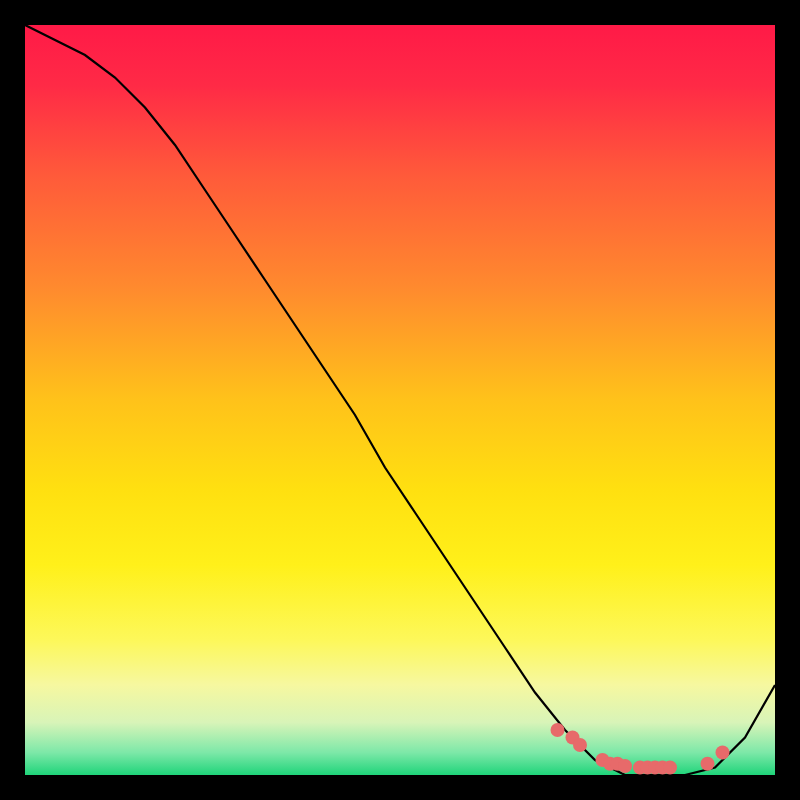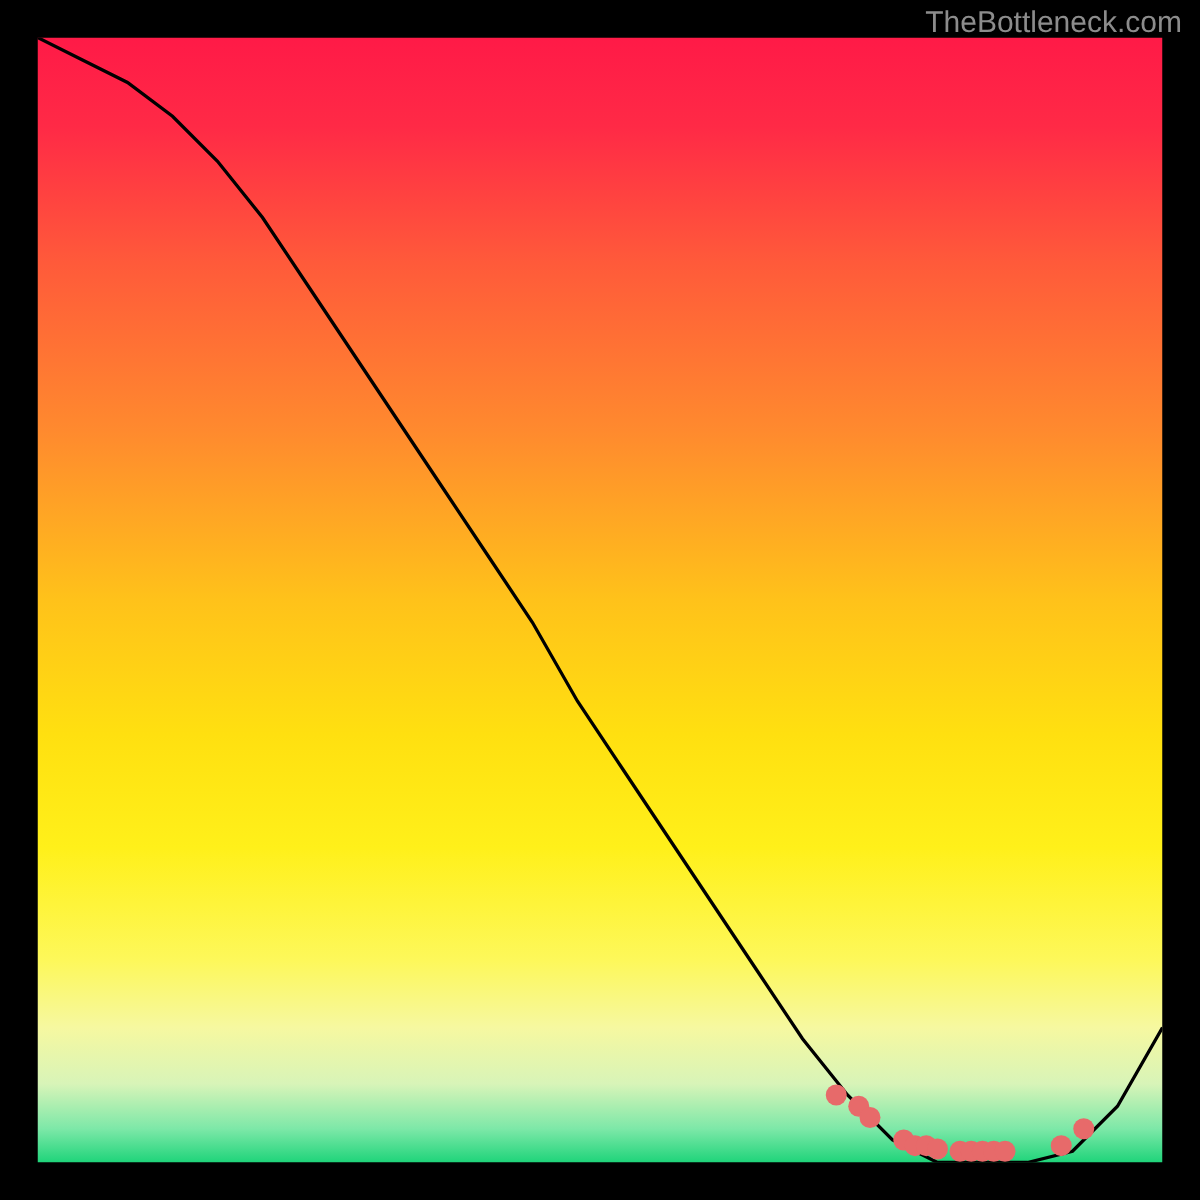--- a/index.html
+++ b/index.html
@@ -34,21 +34,20 @@
     height: 750px;
   }
   svg {
     display: block;
   }
 </style>
 </head>
 <body>
 
 <div class="container">
-  <div class="watermark">TheBottleneck.com</div>
   <div class="plot-area">
     <svg id="chart-svg" width="750" height="750" viewBox="0 0 750 750">
       <defs>
         <linearGradient id="bg-grad" x1="0" y1="0" x2="0" y2="1">
             <stop offset="0%" stop-color="#ff1a47"></stop>
             <stop offset="8%" stop-color="#ff2a46"></stop>
             <stop offset="20%" stop-color="#ff5a3a"></stop>
             <stop offset="35%" stop-color="#ff8a2e"></stop>
             <stop offset="50%" stop-color="#ffc21a"></stop>
             <stop offset="62%" stop-color="#ffe010"></stop>

